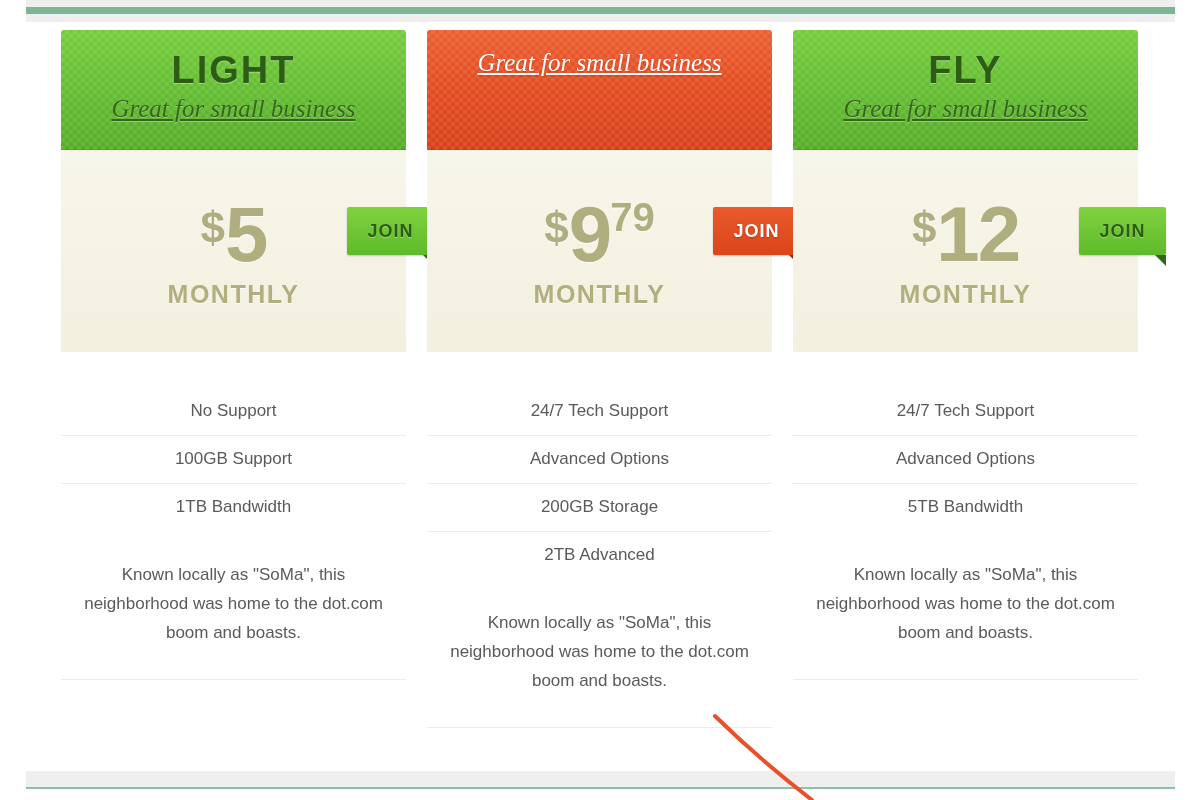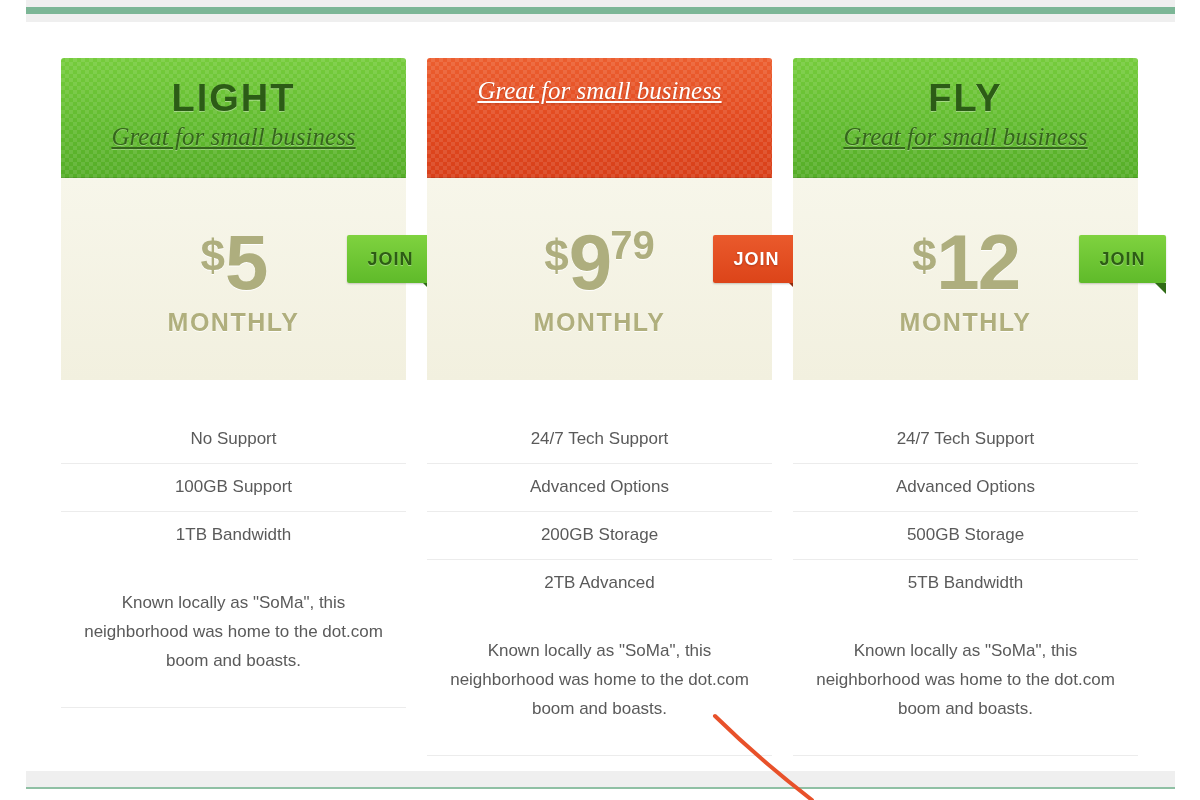--- a/index.html
+++ b/index.html
@@ -48,21 +48,20 @@
   }
 
   
   .pricing-wrap {
     position: absolute;
     left: 61px;
     top: 30px;
     width: 1080px;
     display: flex;
     gap: 21px;
-    margin-top: 28px;
   }
   .plan {
     width: 345px;
     position: relative;
   }
 
   
   .plan-header {
     height: 120px;
     border-radius: 3px 3px 0 0;
@@ -297,21 +296,20 @@
         <div class="price-row"><div class="price-amount"><span class="currency">$</span><span class="whole">12</span></div></div>
         <div class="price-period">MONTHLY</div>
         <div class="join-ribbon green">
           <span>JOIN</span>
           <span class="fold"></span>
         </div>
       </div>
       <div class="features">
         <div class="feature-item">24/7 Tech Support</div>
         <div class="feature-item">Advanced Options</div>
-        <div class="feature-item">500GB Storage</div>
         <div class="feature-item">5TB Bandwidth</div>
       </div>
       <div class="plan-desc">Known locally as "SoMa", this neighborhood was home to the dot.com boom and boasts.</div>
       <div class="plan-footer-rule"></div>
     </div>
   </div>
 
 <div class="chrome-bar bottom">
   <div class="rule" style="background: rgb(143, 192, 164);"></div>
 </div>

